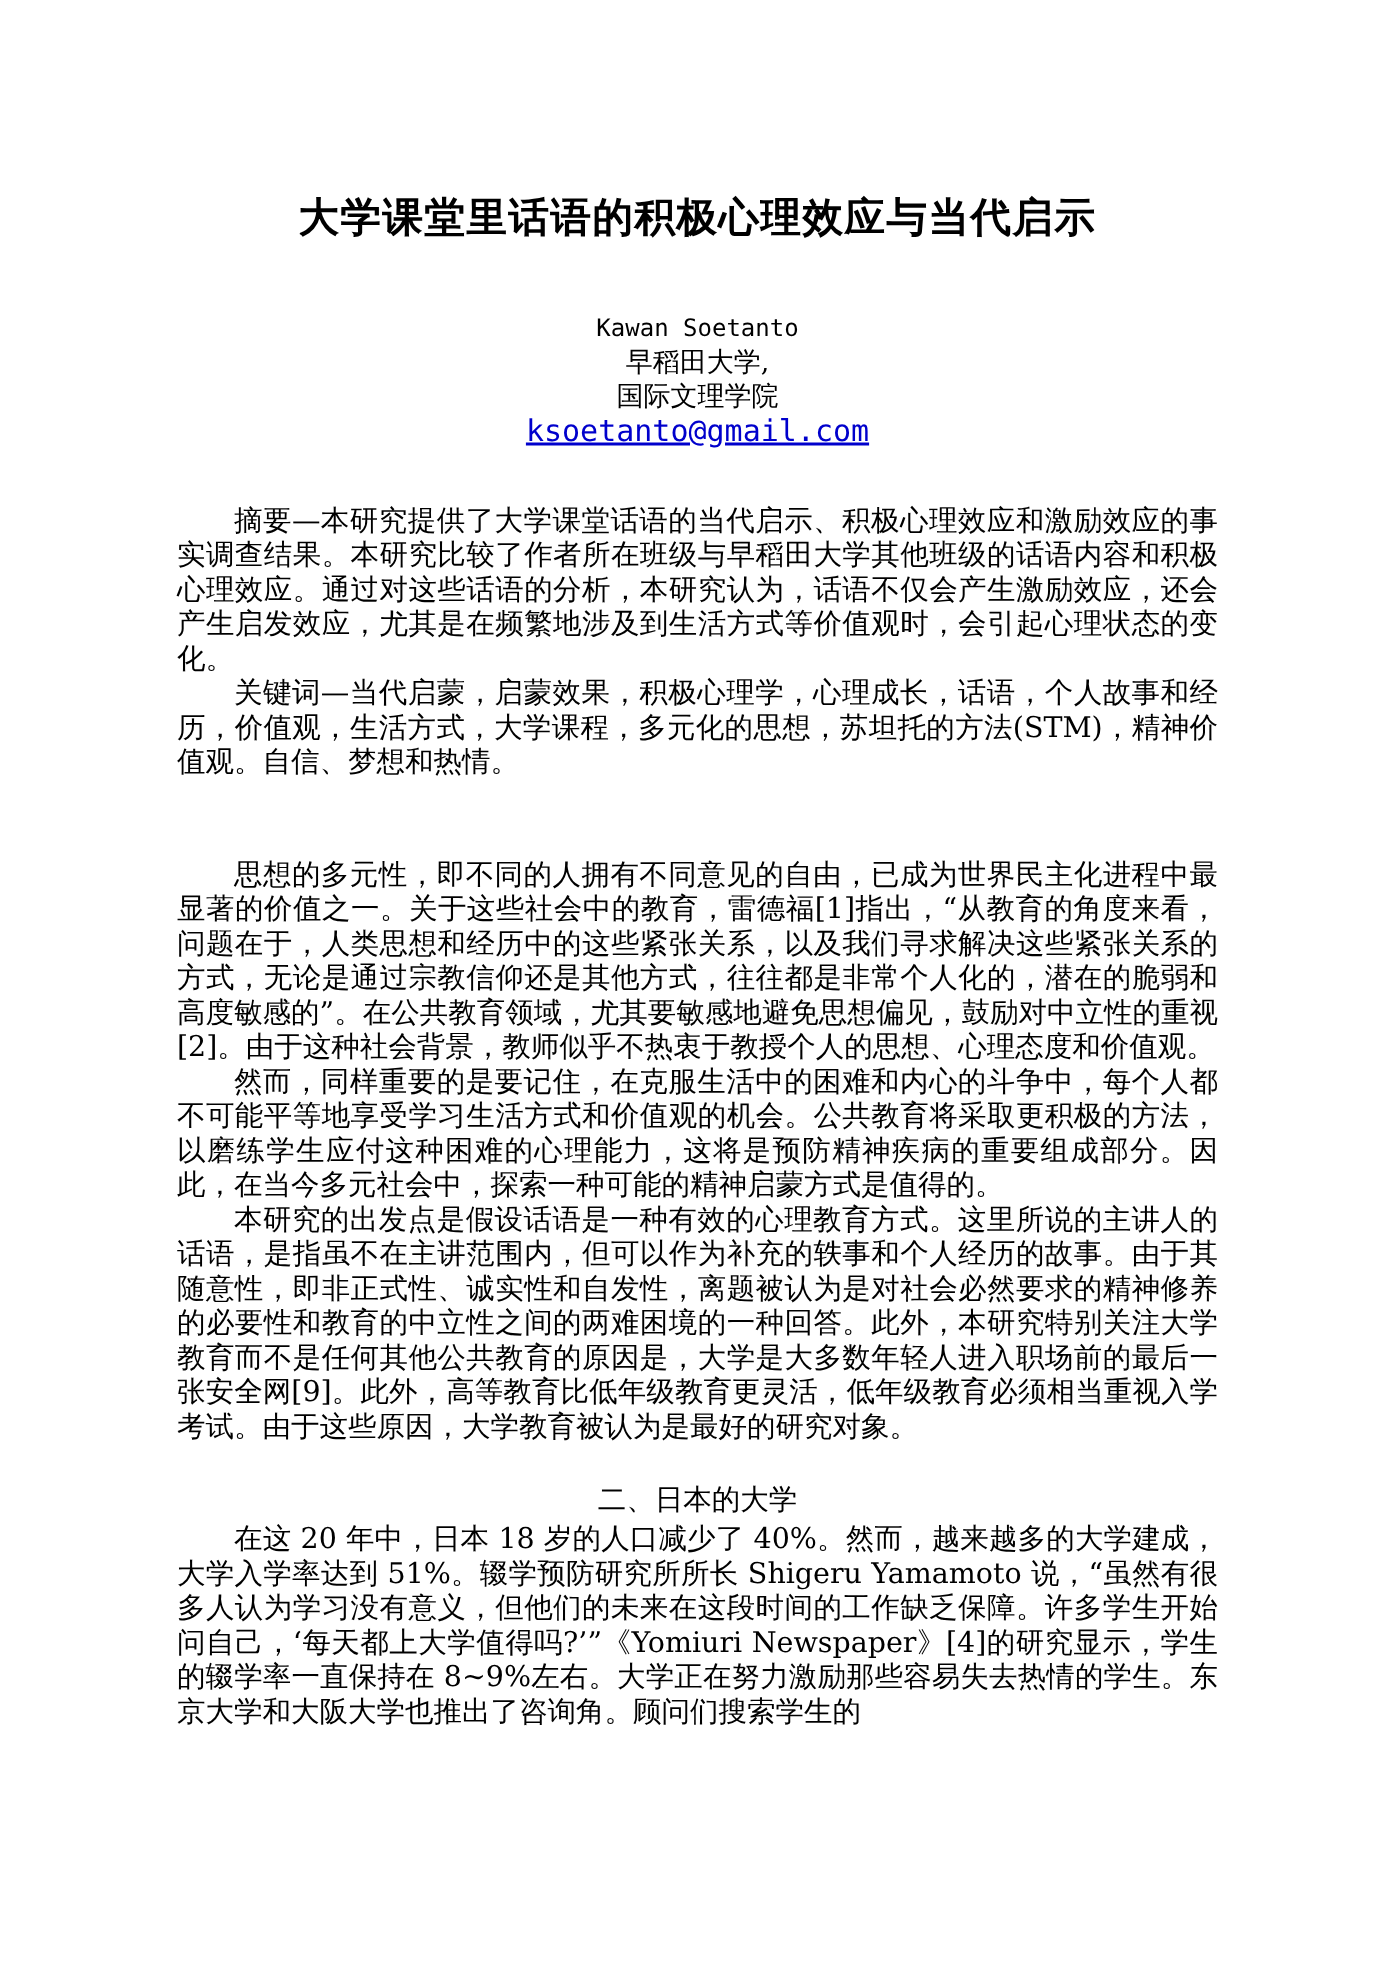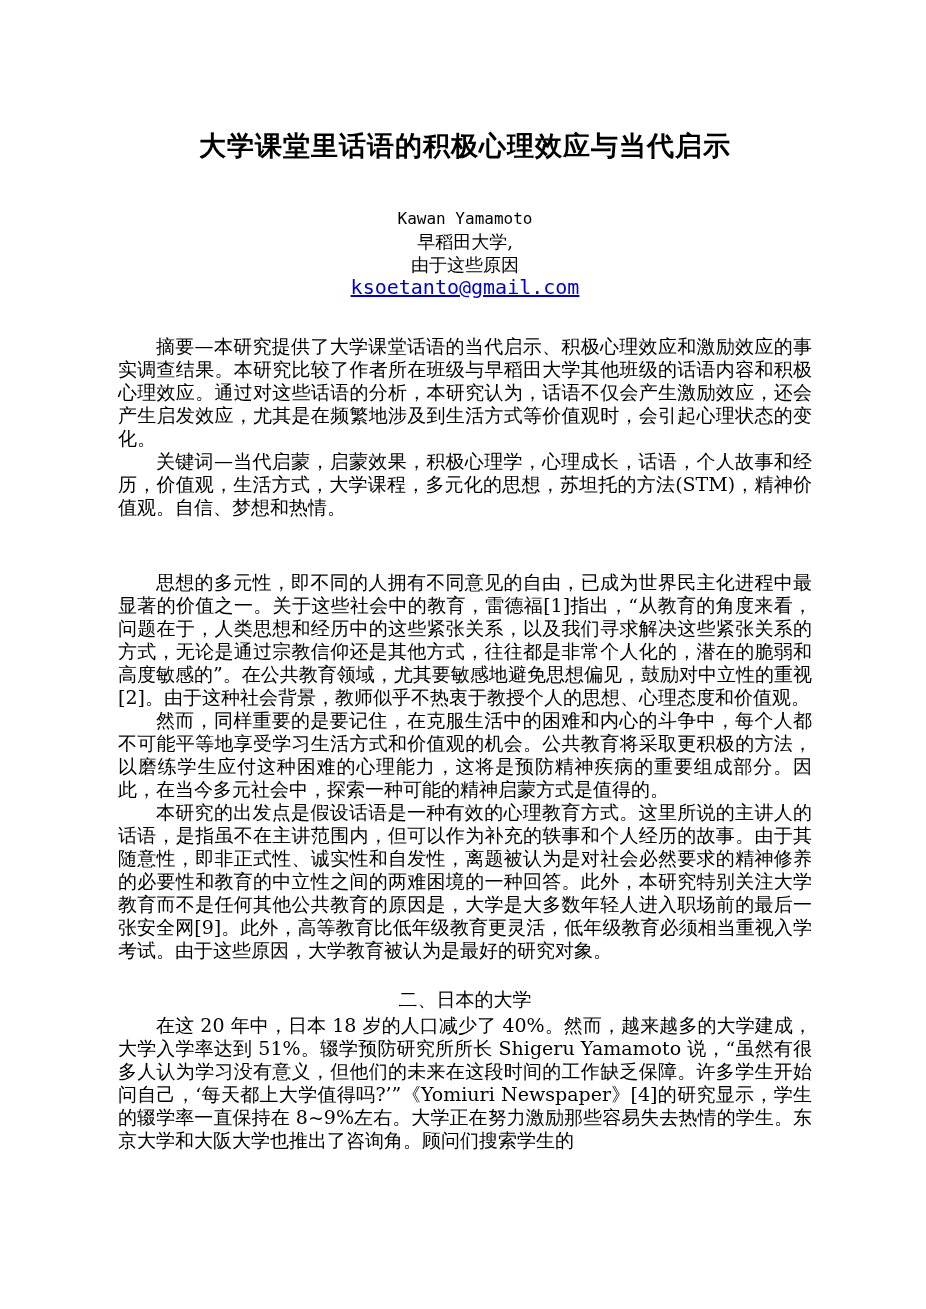--- a/index.html
+++ b/index.html
@@ -63,23 +63,23 @@
   }
 </style>
 </head>
 <body>
 
 <div class="page">
 
   <h1 class="title">大学课堂里话语的积极心理效应与当代启示</h1>
 
   <div class="author-block">
-    <div class="latin">Kawan Yamamoto</div>
+    <div class="latin">Kawan Soetanto</div>
     <div>早稻田大学,</div>
-    <div>由于这些原因</div>
+    <div>国际文理学院</div>
     <div>
       <a class="email-link">ksoetanto@gmail.com</a>
     </div>
   </div>
 
   <p class="body-text abstract">摘要—本研究提供了大学课堂话语的当代启示、积极心理效应和激励效应的事实调查结果。本研究比较了作者所在班级与早稻田大学其他班级的话语内容和积极心理效应。通过对这些话语的分析，本研究认为，话语不仅会产生激励效应，还会产生启发效应，尤其是在频繁地涉及到生活方式等价值观时，会引起心理状态的变化。</p>
 
   <p class="body-text keywords">关键词—当代启蒙，启蒙效果，积极心理学，心理成长，话语，个人故事和经历，价值观，生活方式，大学课程，多元化的思想，苏坦托的方法(STM)，精神价值观。自信、梦想和热情。</p>
 
 

